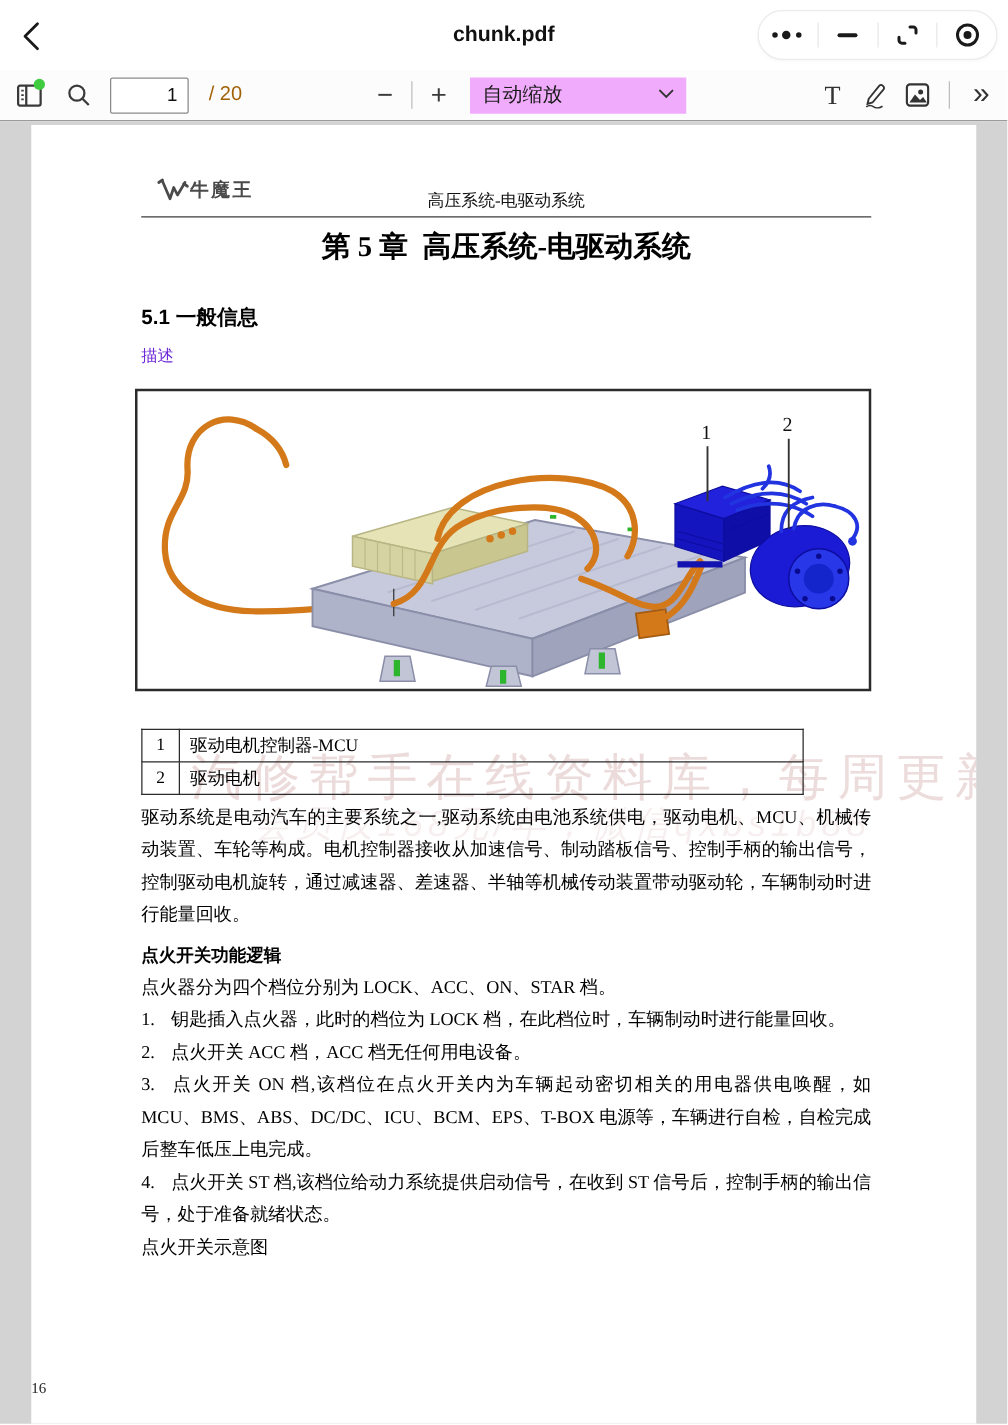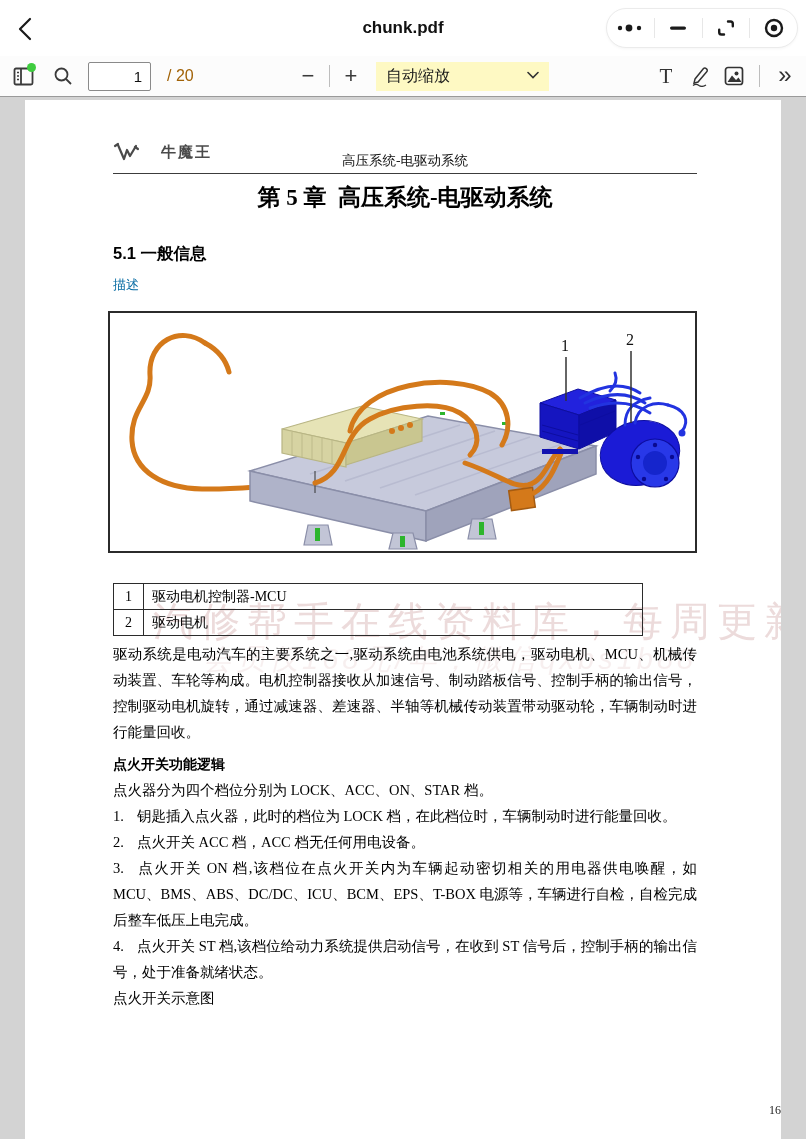--- a/index.html
+++ b/index.html
@@ -27,21 +27,21 @@
   .tool-center { position:absolute; left:293px; top:0; height:40px; display:flex; align-items:center; }
   .tool-right { position:absolute; right:6px; top:0; height:40px; display:flex; align-items:center; gap:4px; }
   .icon-btn { width:30px; height:30px; display:flex; align-items:center; justify-content:center;
     cursor:pointer; border-radius:3px; position:relative; color:#3a3a3a; }
   .glyph { font-size:22px; color:#3a3a3a; line-height:1; }
   .page-input { width:63px; height:29px; border:1px solid #8a8a8a; border-radius:2px;
     background:#fff; text-align:right; padding-right:8px; font-size:15px; color:#111;
     font-family:"Liberation Sans", sans-serif; }
   .page-total { font-size:16px; color:#a16207; margin-left:6px; }
   .v-div { width:1px; height:22px; background:#bdbdbd; margin:0 6px; }
-  .scale-select { margin-left:10px; width:173px; height:29px; background:#fef9c3;
+  .scale-select { margin-left:10px; width:173px; height:29px; background:#f0abfc;
     display:flex; align-items:center; padding:0 10px; cursor:pointer; position:relative; }
   .scale-select span.lbl { font-size:16px; color:#1a1a1a; }
   .scale-chevron { position:absolute; right:10px; top:9px; }
   .green-dot { position:absolute; top:2px; right:2px; width:9px; height:9px;
     border-radius:50%; }
   .t-glyph { font-family:"Liberation Serif", serif; font-size:21px; color:#333; }
   .more-glyph { font-size:24px; color:#333; line-height:1; margin-top:-3px; }
 
   
   .viewer { position:relative; width:806px; height:1042px; background:#d3d3d3; overflow:hidden; }
@@ -51,50 +51,50 @@
   .content { position:relative; margin:0 84px 0 88px; padding-top:42px; z-index:1; }
 
   
   .wm { position:absolute; z-index:0; white-space:nowrap; pointer-events:none;
     font-family:"Liberation Sans", sans-serif; }
   .wm1 { left:128px; top:494px; font-size:40px; letter-spacing:7px; opacity:0.38; }
   .wm2 { left:178px; top:540px; font-size:29px; letter-spacing:4px; opacity:0.16;font-style:italic; }
 
   
   .doc-header { position:relative; height:32px; border-bottom:1px solid #3c3c3c; }
-  .brand { position:absolute; left:0; top:0; display:flex; align-items:center; gap:22px; }
+  .brand { position:absolute; left:12px; top:0; display:flex; align-items:center; gap:1px; }
   .brand-name { font-family:"Liberation Sans", sans-serif; font-weight:700;
     font-size:15px; color:#4a4a4a; letter-spacing:2px; }
   .running-header { position:absolute; left:0; right:0; bottom:3px; text-align:center;
     font-size:13.5px; color:#111; }
   .chapter-title { margin-top:8px; text-align:center; font-size:23px; font-weight:700;
     white-space:pre-wrap; color:#000; }
   .section-title { margin-top:30px; font-family:"Liberation Sans", sans-serif;
     font-weight:700; font-size:16.5px; color:#000; }
   .desc-label { margin-top:11px; font-family:Liberation Sans, sans-serif;
-    font-size:13px; color:#0369a1; }
+    font-size:13px; color:#6d28d9; }
 
   
   .figure-box { margin-top:17px; margin-left:-5px; width:589px; height:242px;
     border:2px solid #2b2b2b; background:#fff; }
 
   
   .comp-table { margin-top:30px; border-collapse:collapse; width:530px; }
   .comp-table td { border:1px solid #2b2b2b; height:26px; font-size:14px; padding:0 8px; }
   .comp-table td.no { width:30px; text-align:center; padding:0; }
 
   
   .para { margin-top:5px; font-size:14.5px; line-height:26px; text-align:justify; }
   .ign-heading { margin-top:6px; font-family:"Liberation Sans", sans-serif;
     font-weight:700; font-size:14px; line-height:26px; }
   .ign-intro { font-size:14.5px; line-height:26px; }
   .ign-item { font-size:14.5px; line-height:26px; text-align:justify; }
   .ign-item .num { margin-right:13px; }
   .diagram-caption { font-size:14.5px; line-height:26px; }
-  .page-footer { position:absolute; left:0; right:0; top:1003px; text-align:right;
+  .page-footer { position:absolute; left:0; right:0; top:1003px; text-align:left;
     font-size:12px; color:#222; z-index:1; }
 
   svg { display:block; }
 </style>
 </head>
 <body>
 
 <div id="app">
 
   <div class="titlebar">

